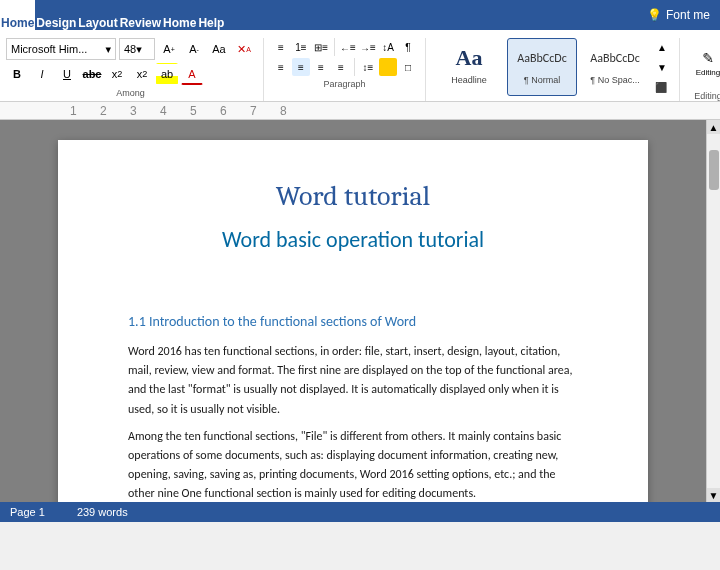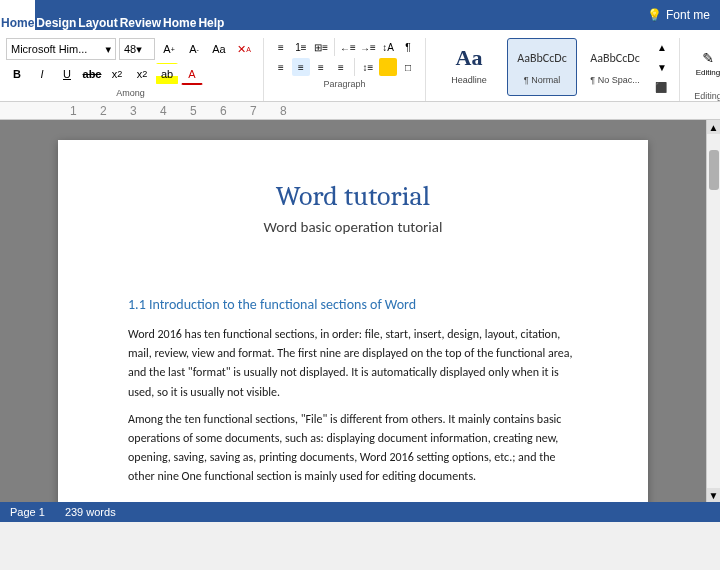--- a/index.html
+++ b/index.html
@@ -137,25 +137,25 @@
       min-height: 480px;
       padding: 40px 70px 40px 70px;
       box-shadow: 0 2px 8px rgba(0,0,0,0.3);
     }
 
     .doc-title-blue {
       font-size: 28px;
       color: #2b579a;
       text-align: center;
       font-family: 'Cambria', Georgia, serif;
-      margin-bottom: 6px;
+      margin-bottom: 14px;
     }
     .doc-title-black {
-      font-size: 15px;
-      color: #404040;
+      font-size: 22px;
+      color: #0369a1;
       text-align: center;
       font-family: 'Calibri', Arial, sans-serif;
       margin-bottom: 30px;
     }
     .doc-section-heading {
       font-size: 14px;
       color: #2e74b5;
       font-family: 'Calibri', Arial, sans-serif;
       margin-bottom: 12px;
       margin-top: 10px;
@@ -170,21 +170,21 @@
 
     
     .status-bar {
       height: 20px;
       background: #2b579a;
       display: flex;
       align-items: center;
       padding: 0 10px;
       color: white;
       font-size: 11px;
-      gap: 20px;
+      gap: 32px;
     }
 
     
     .main-layout {
       display: flex;
       flex-direction: row;
     }
     .doc-area-wrapper {
       flex: 1;
       overflow: hidden;

